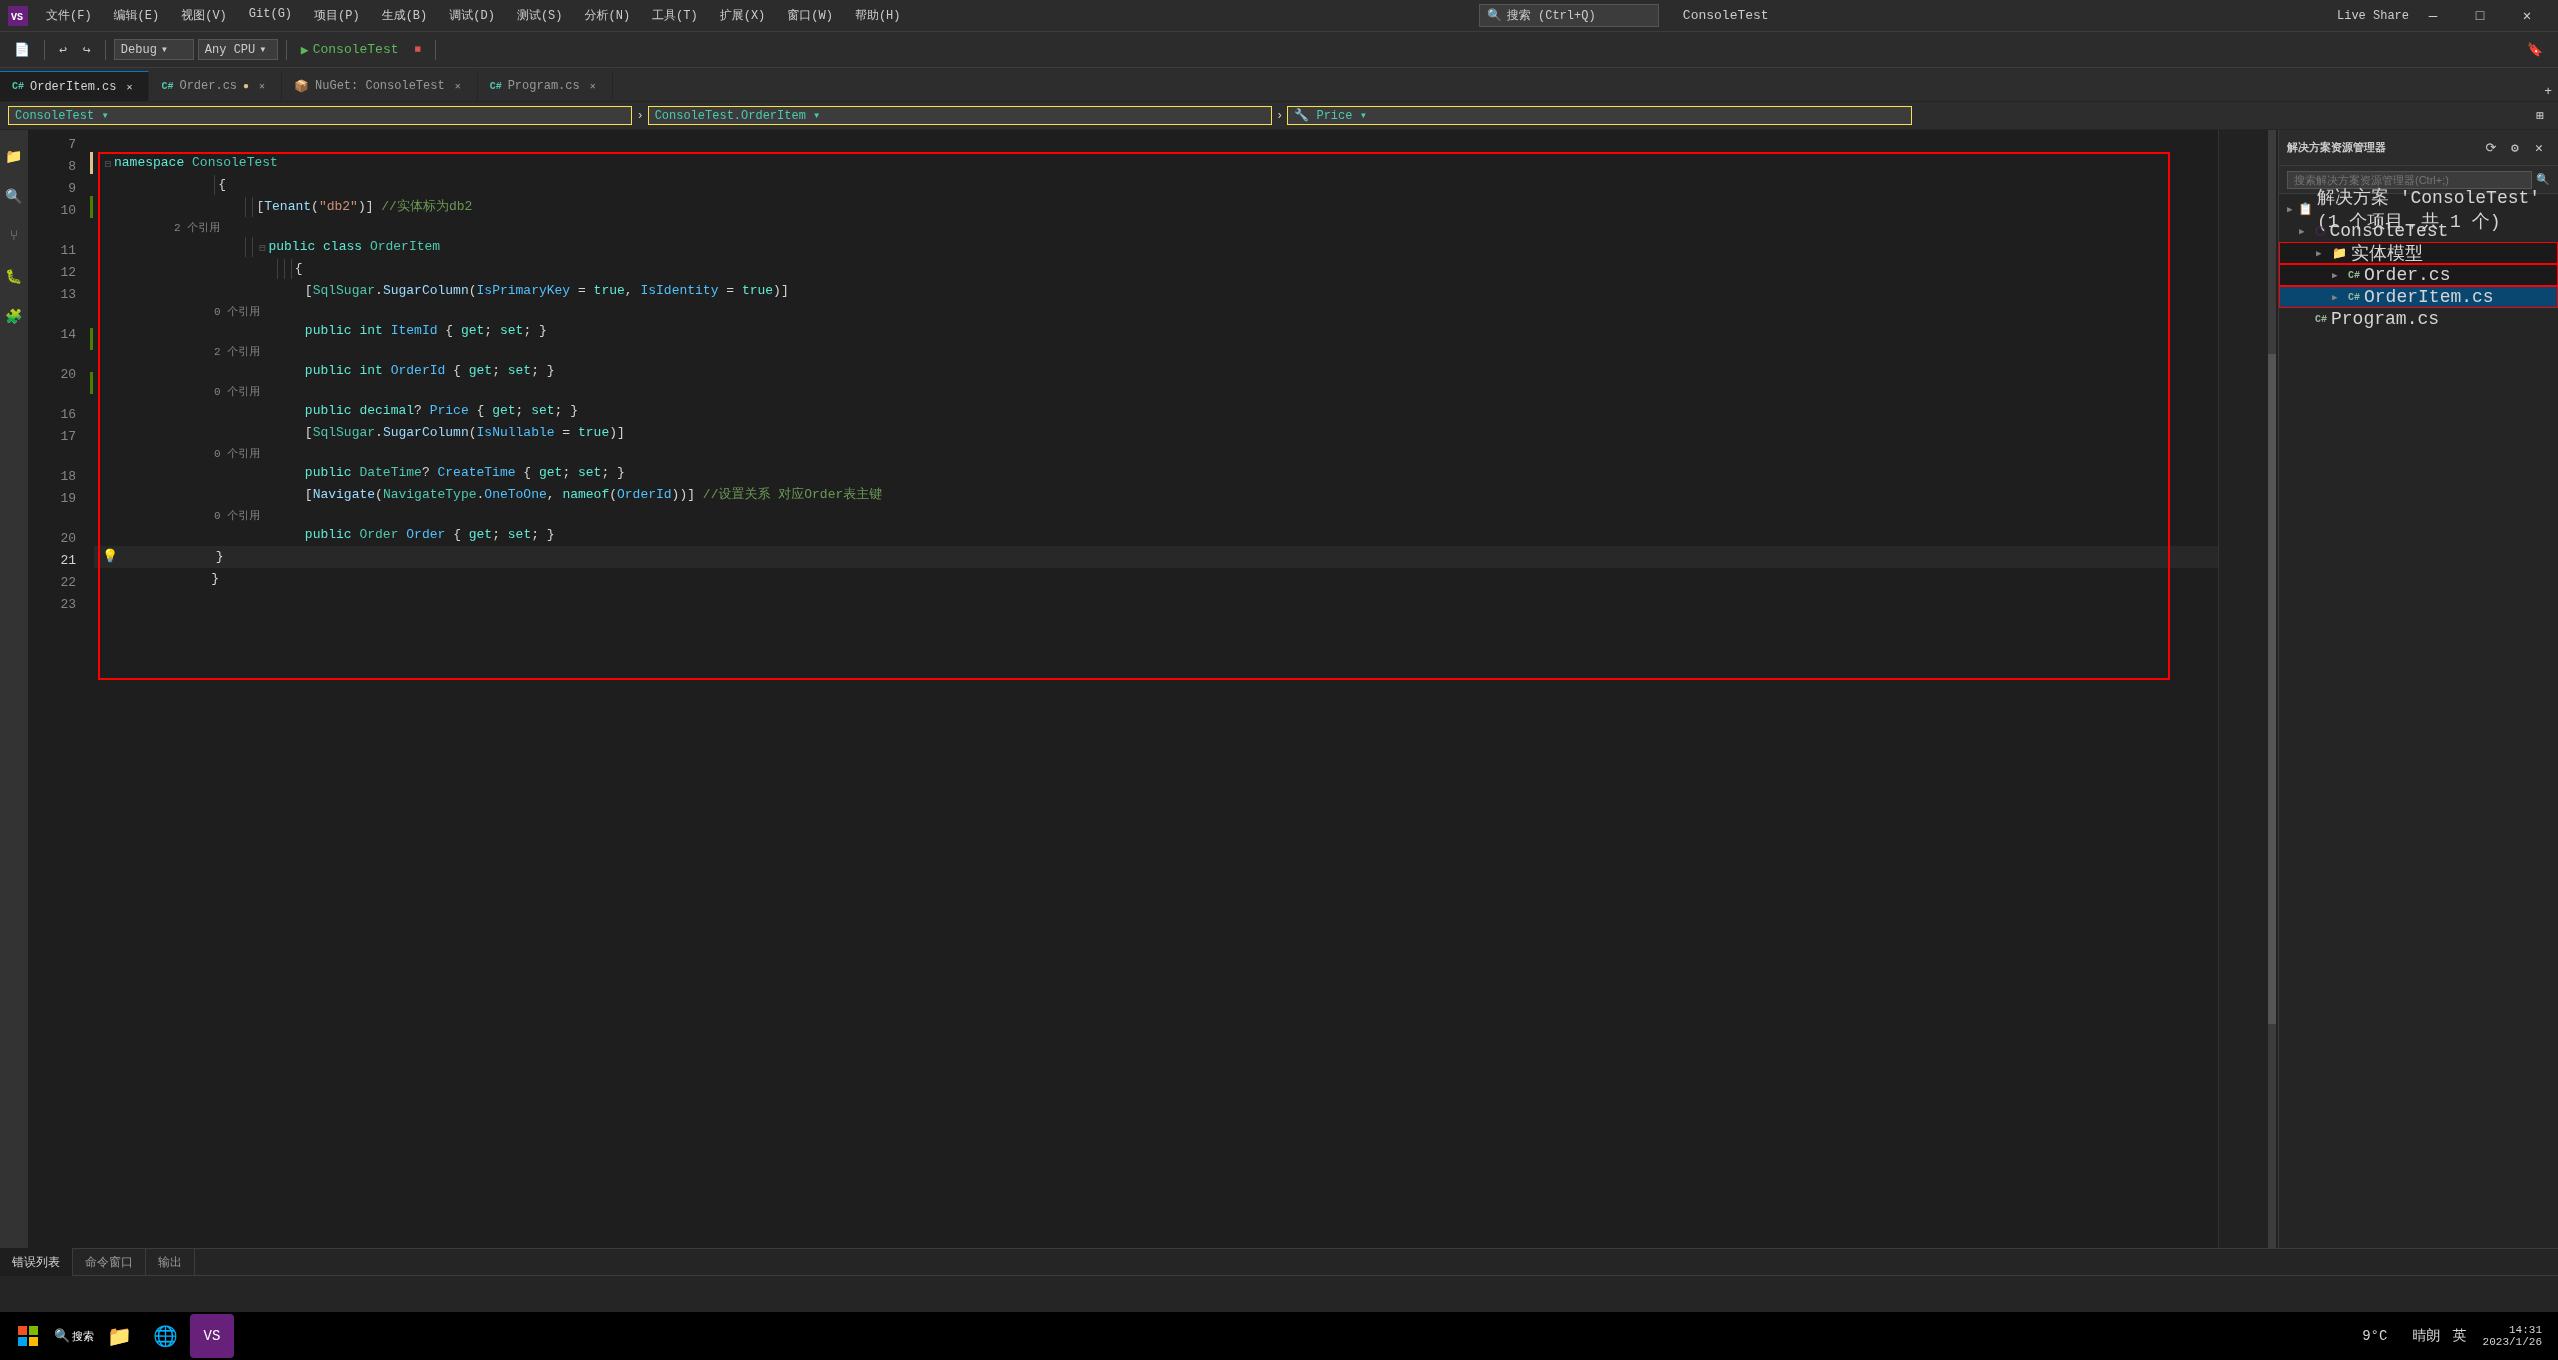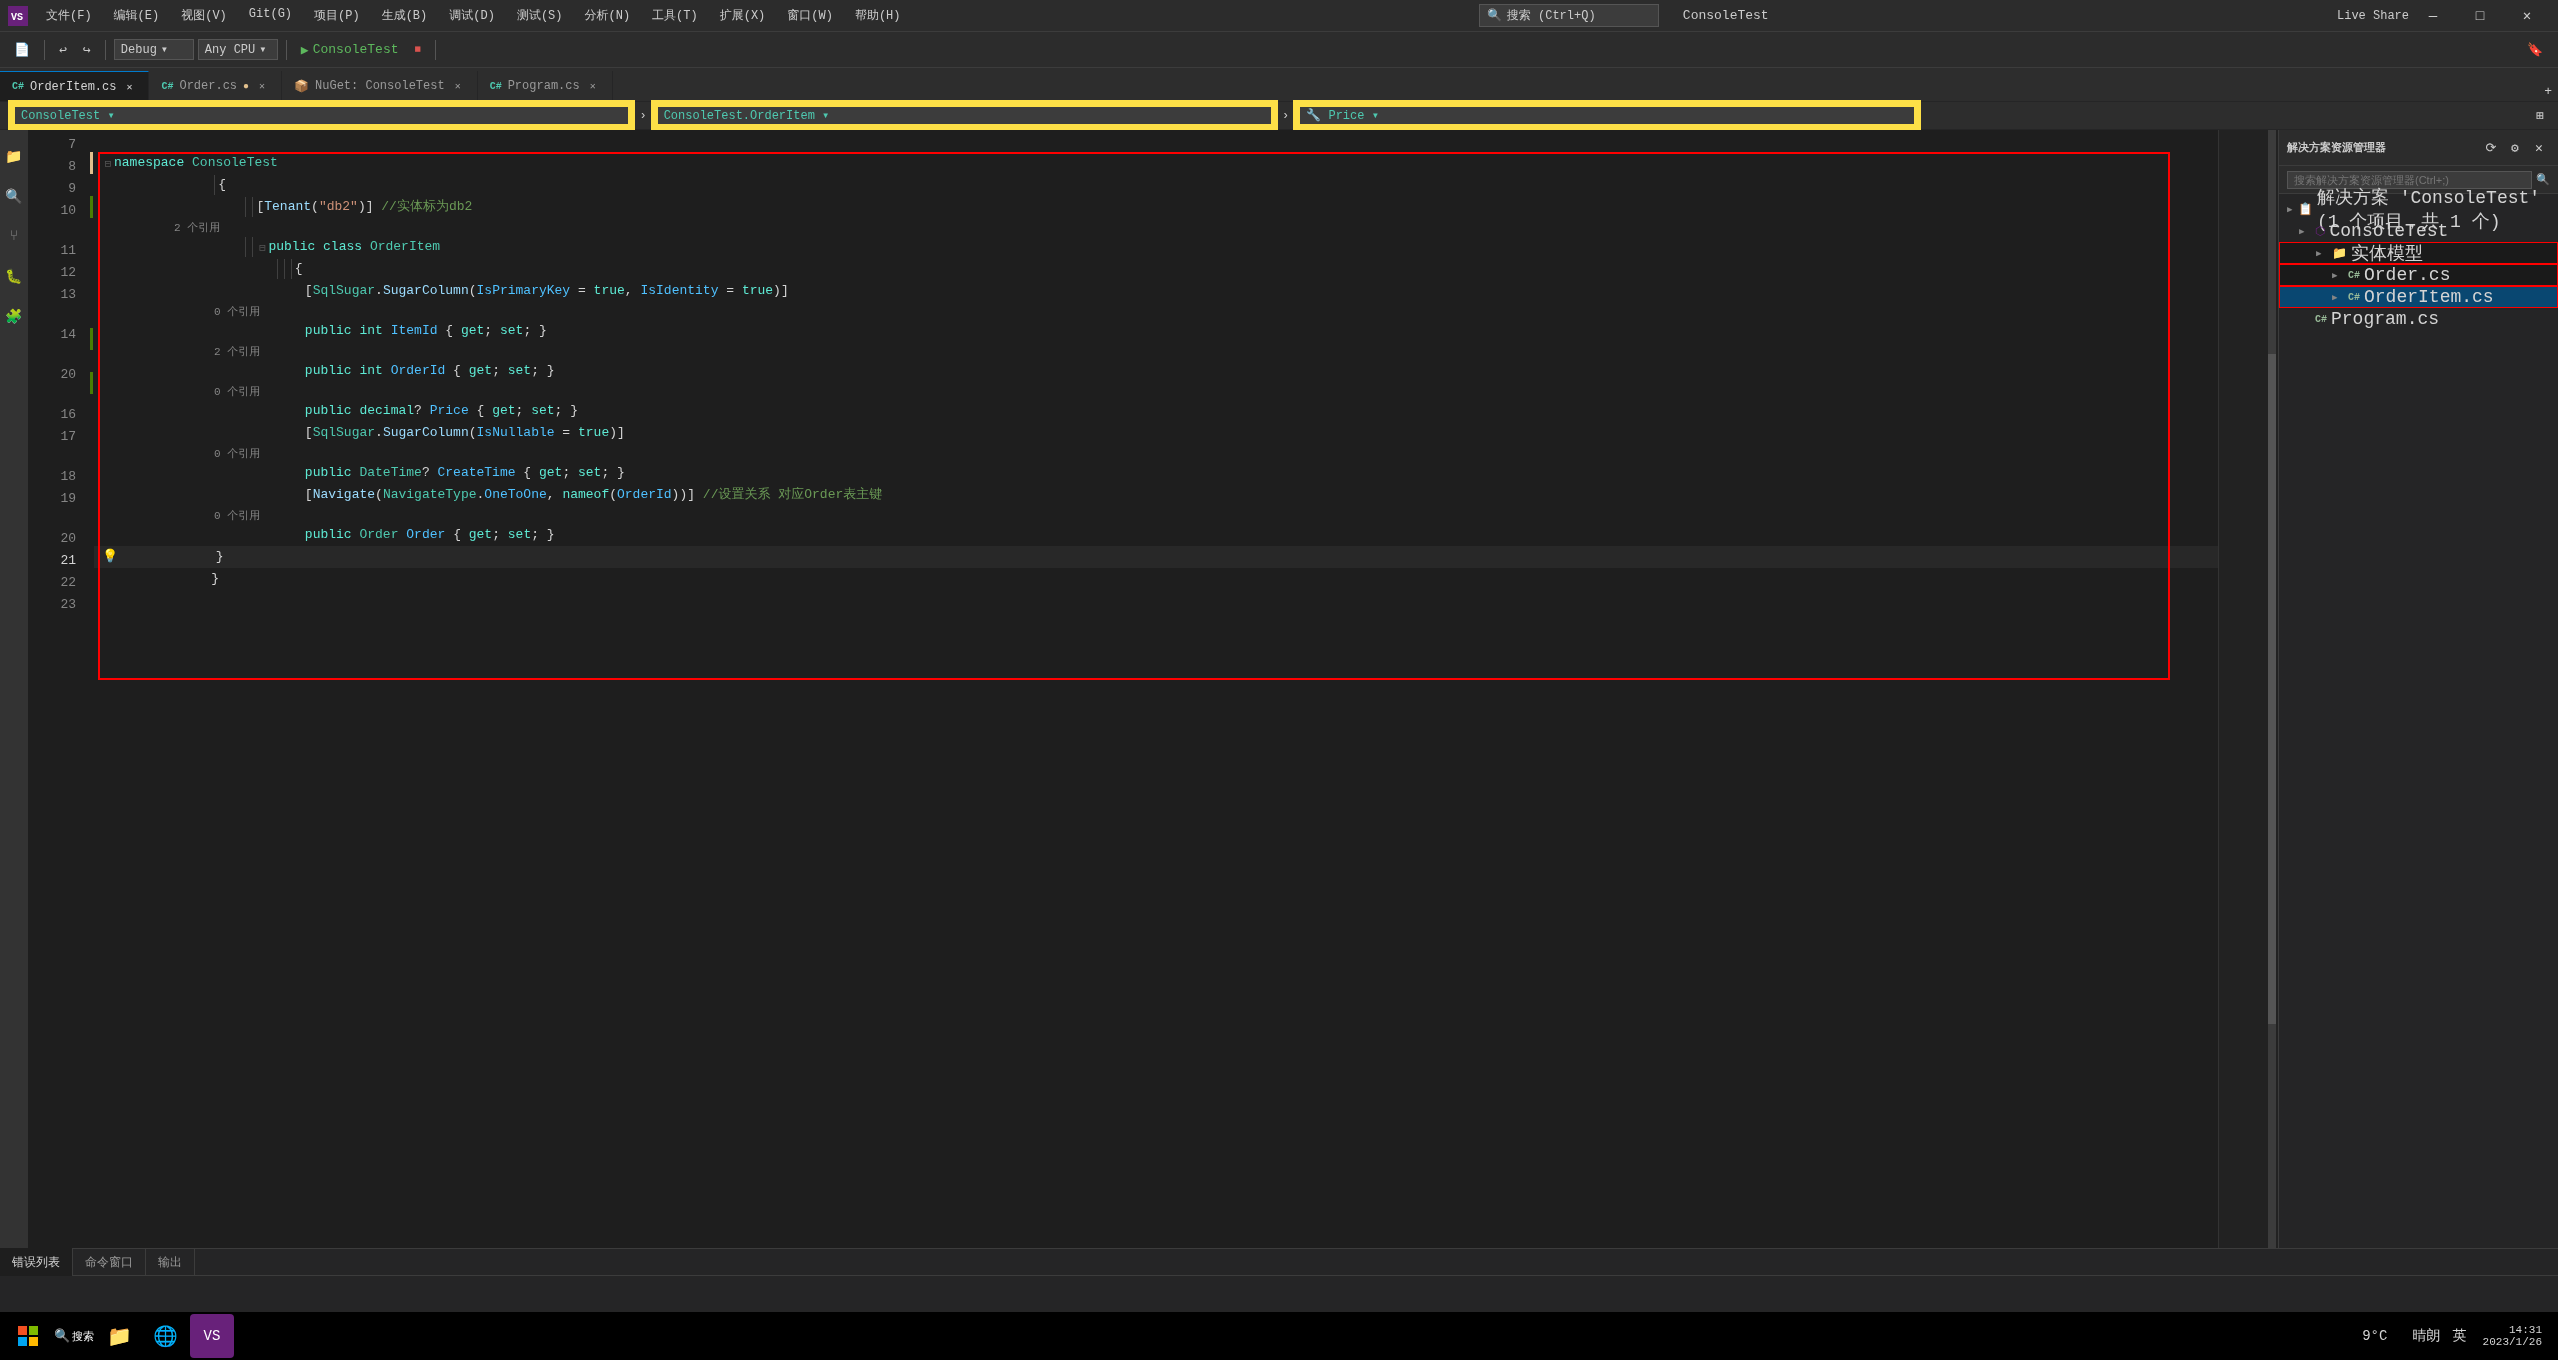--- a/index.html
+++ b/index.html
@@ -159,21 +159,21 @@
       display: flex;
       align-items: center;
       padding: 0 8px;
       gap: 4px;
       border-bottom: 1px solid #252526;
       font-size: 12px;
       color: #ccc;
     }
     .address-dropdown {
       background: #3c3c3c;
-      border: 7px solid #fde047;
+      border: 1px solid #fde047;
       color: #4ec9b0;
       padding: 1px 6px;
       font-size: 12px;
       flex: 1;
     }
 
     
     .activity-bar {
       width: 48px;
       background: #333;

